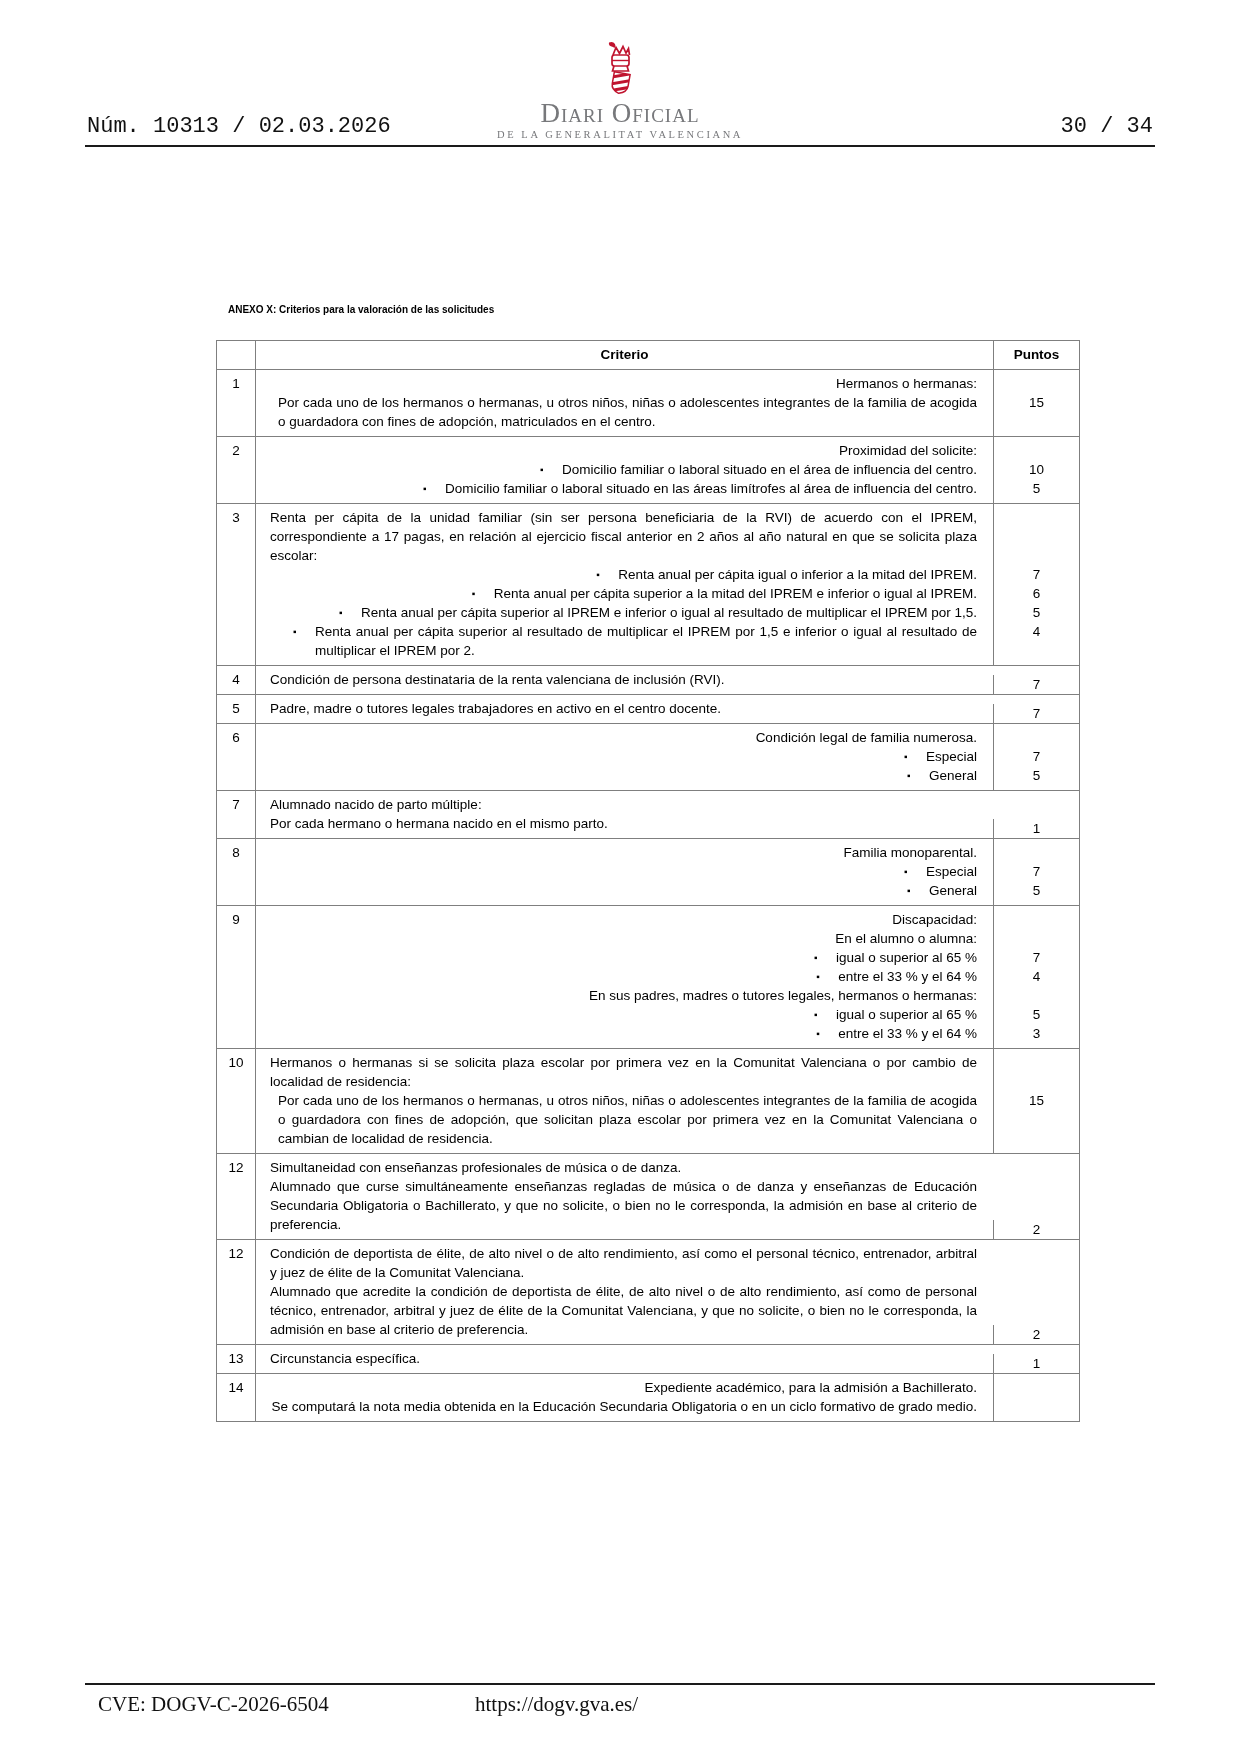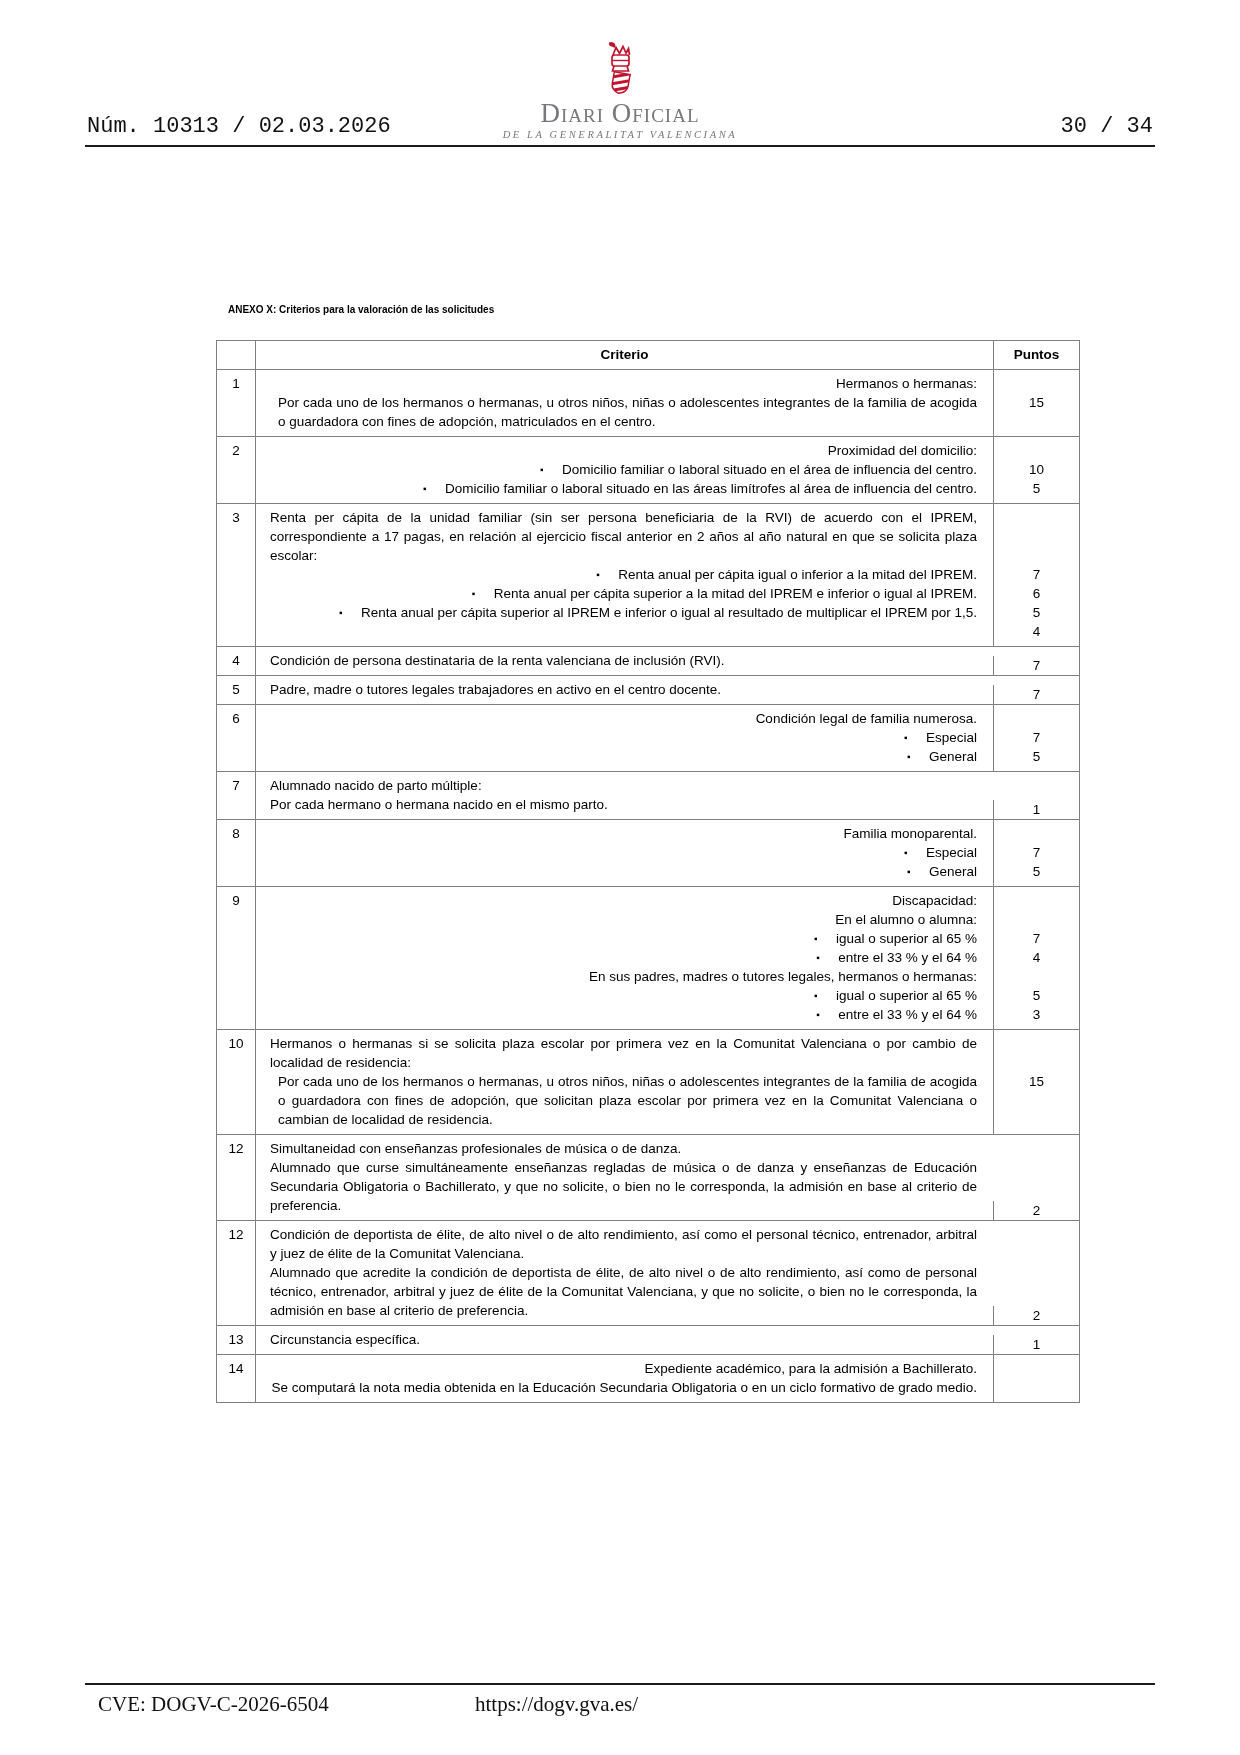--- a/index.html
+++ b/index.html
@@ -23,21 +23,21 @@
     position:absolute; left:50%; transform:translateX(-50%); top:40px;
     width:340px; text-align:center; line-height:1;
   }
   .logo-emblem { display:block; margin:0 auto 2px auto; }
   .logo-title {
     font-family:"Liberation Serif", serif; font-variant:small-caps;
     font-size:27px; letter-spacing:1px; color:#77787b;
   }
   .logo-sub {
     font-family:"Liberation Serif", serif; font-size:10.5px;
-    letter-spacing:2.6px; color:#77787b; margin-top:3px;font-style:italic;
+    letter-spacing:2.6px; color:#77787b; margin-top:3px;
   }
 
   
   .anexo-title {
     position:absolute; top:304px; left:228px; width:664px;
     font-size:10px; font-weight:bold; text-align:left;
   }
 
   
   .dtable {
@@ -142,21 +142,21 @@
           <div class="segrow">
             <div class="seg grow indent">Por cada uno de los hermanos o hermanas, u otros niños, niñas o adolescentes integrantes de la familia de acogida o guardadora con fines de adopción, matriculados en el centro.</div>
             <div class="pts">15</div>
           </div>
         </div>
       </div>
       <div class="trow">
         <div class="cnum">2</div>
         <div class="cbody">
           <div class="segrow">
-            <div class="seg grow plain">Proximidad del domicilio:</div>
+            <div class="seg grow plain">Proximidad del solicite:</div>
             <div class="pts"></div>
           </div>
           <div class="segrow">
             <div class="seg grow bullet">Domicilio familiar o laboral situado en el área de influencia del centro.</div>
             <div class="pts">10</div>
           </div>
           <div class="segrow">
             <div class="seg grow bullet">Domicilio familiar o laboral situado en las áreas limítrofes al área de influencia del centro.</div>
             <div class="pts">5</div>
           </div>
@@ -175,20 +175,21 @@
           </div>
           <div class="segrow">
             <div class="seg grow bullet">Renta anual per cápita superior a la mitad del IPREM e inferior o igual al IPREM.</div>
             <div class="pts">6</div>
           </div>
           <div class="segrow">
             <div class="seg grow bullet">Renta anual per cápita superior al IPREM e inferior o igual al resultado de multiplicar el IPREM por 1,5.</div>
             <div class="pts">5</div>
           </div>
           <div class="segrow">
+            <div class="seg grow bullet">Renta anual per cápita superior al resultado de multiplicar el IPREM por 1,5 e inferior o igual al resultado de multiplicar el IPREM por 2.</div>
             <div class="pts">4</div>
           </div>
         </div>
       </div>
       <div class="trow">
         <div class="cnum">4</div>
         <div class="cbody vA">
           <div class="tcolA">
             <div class="seg plain">Condición de persona destinataria de la renta valenciana de inclusión (RVI).</div>
           </div>

